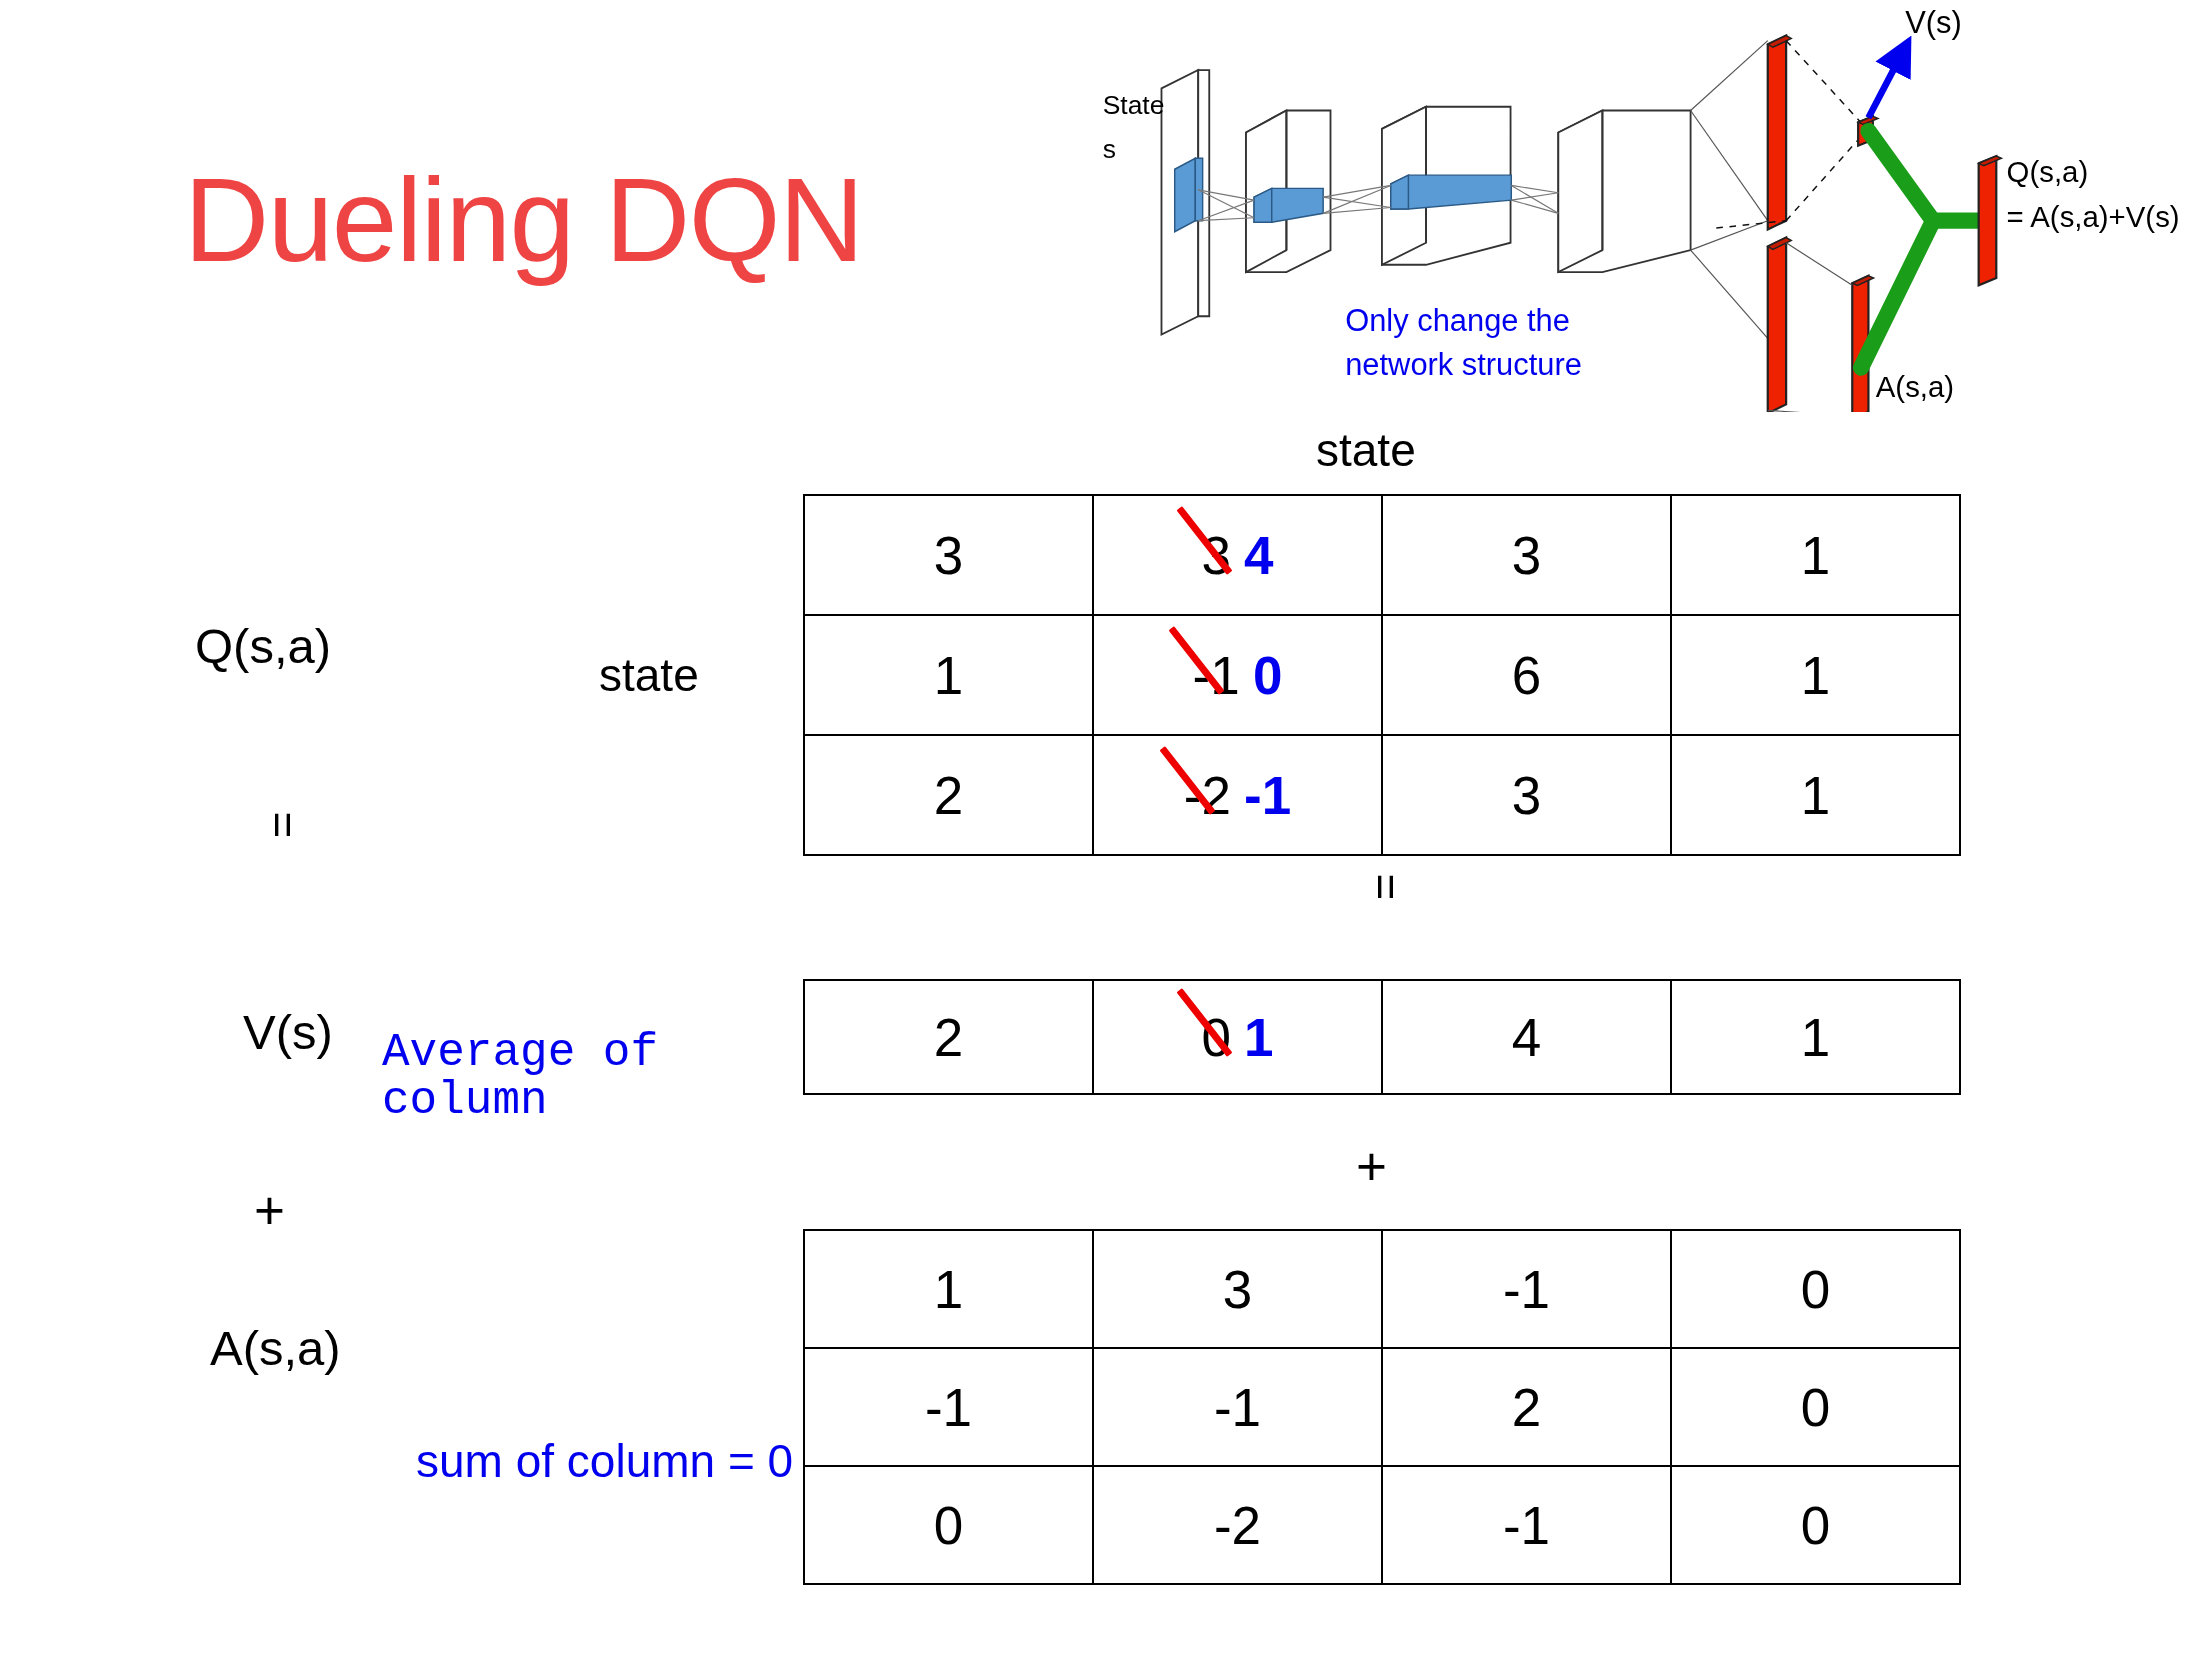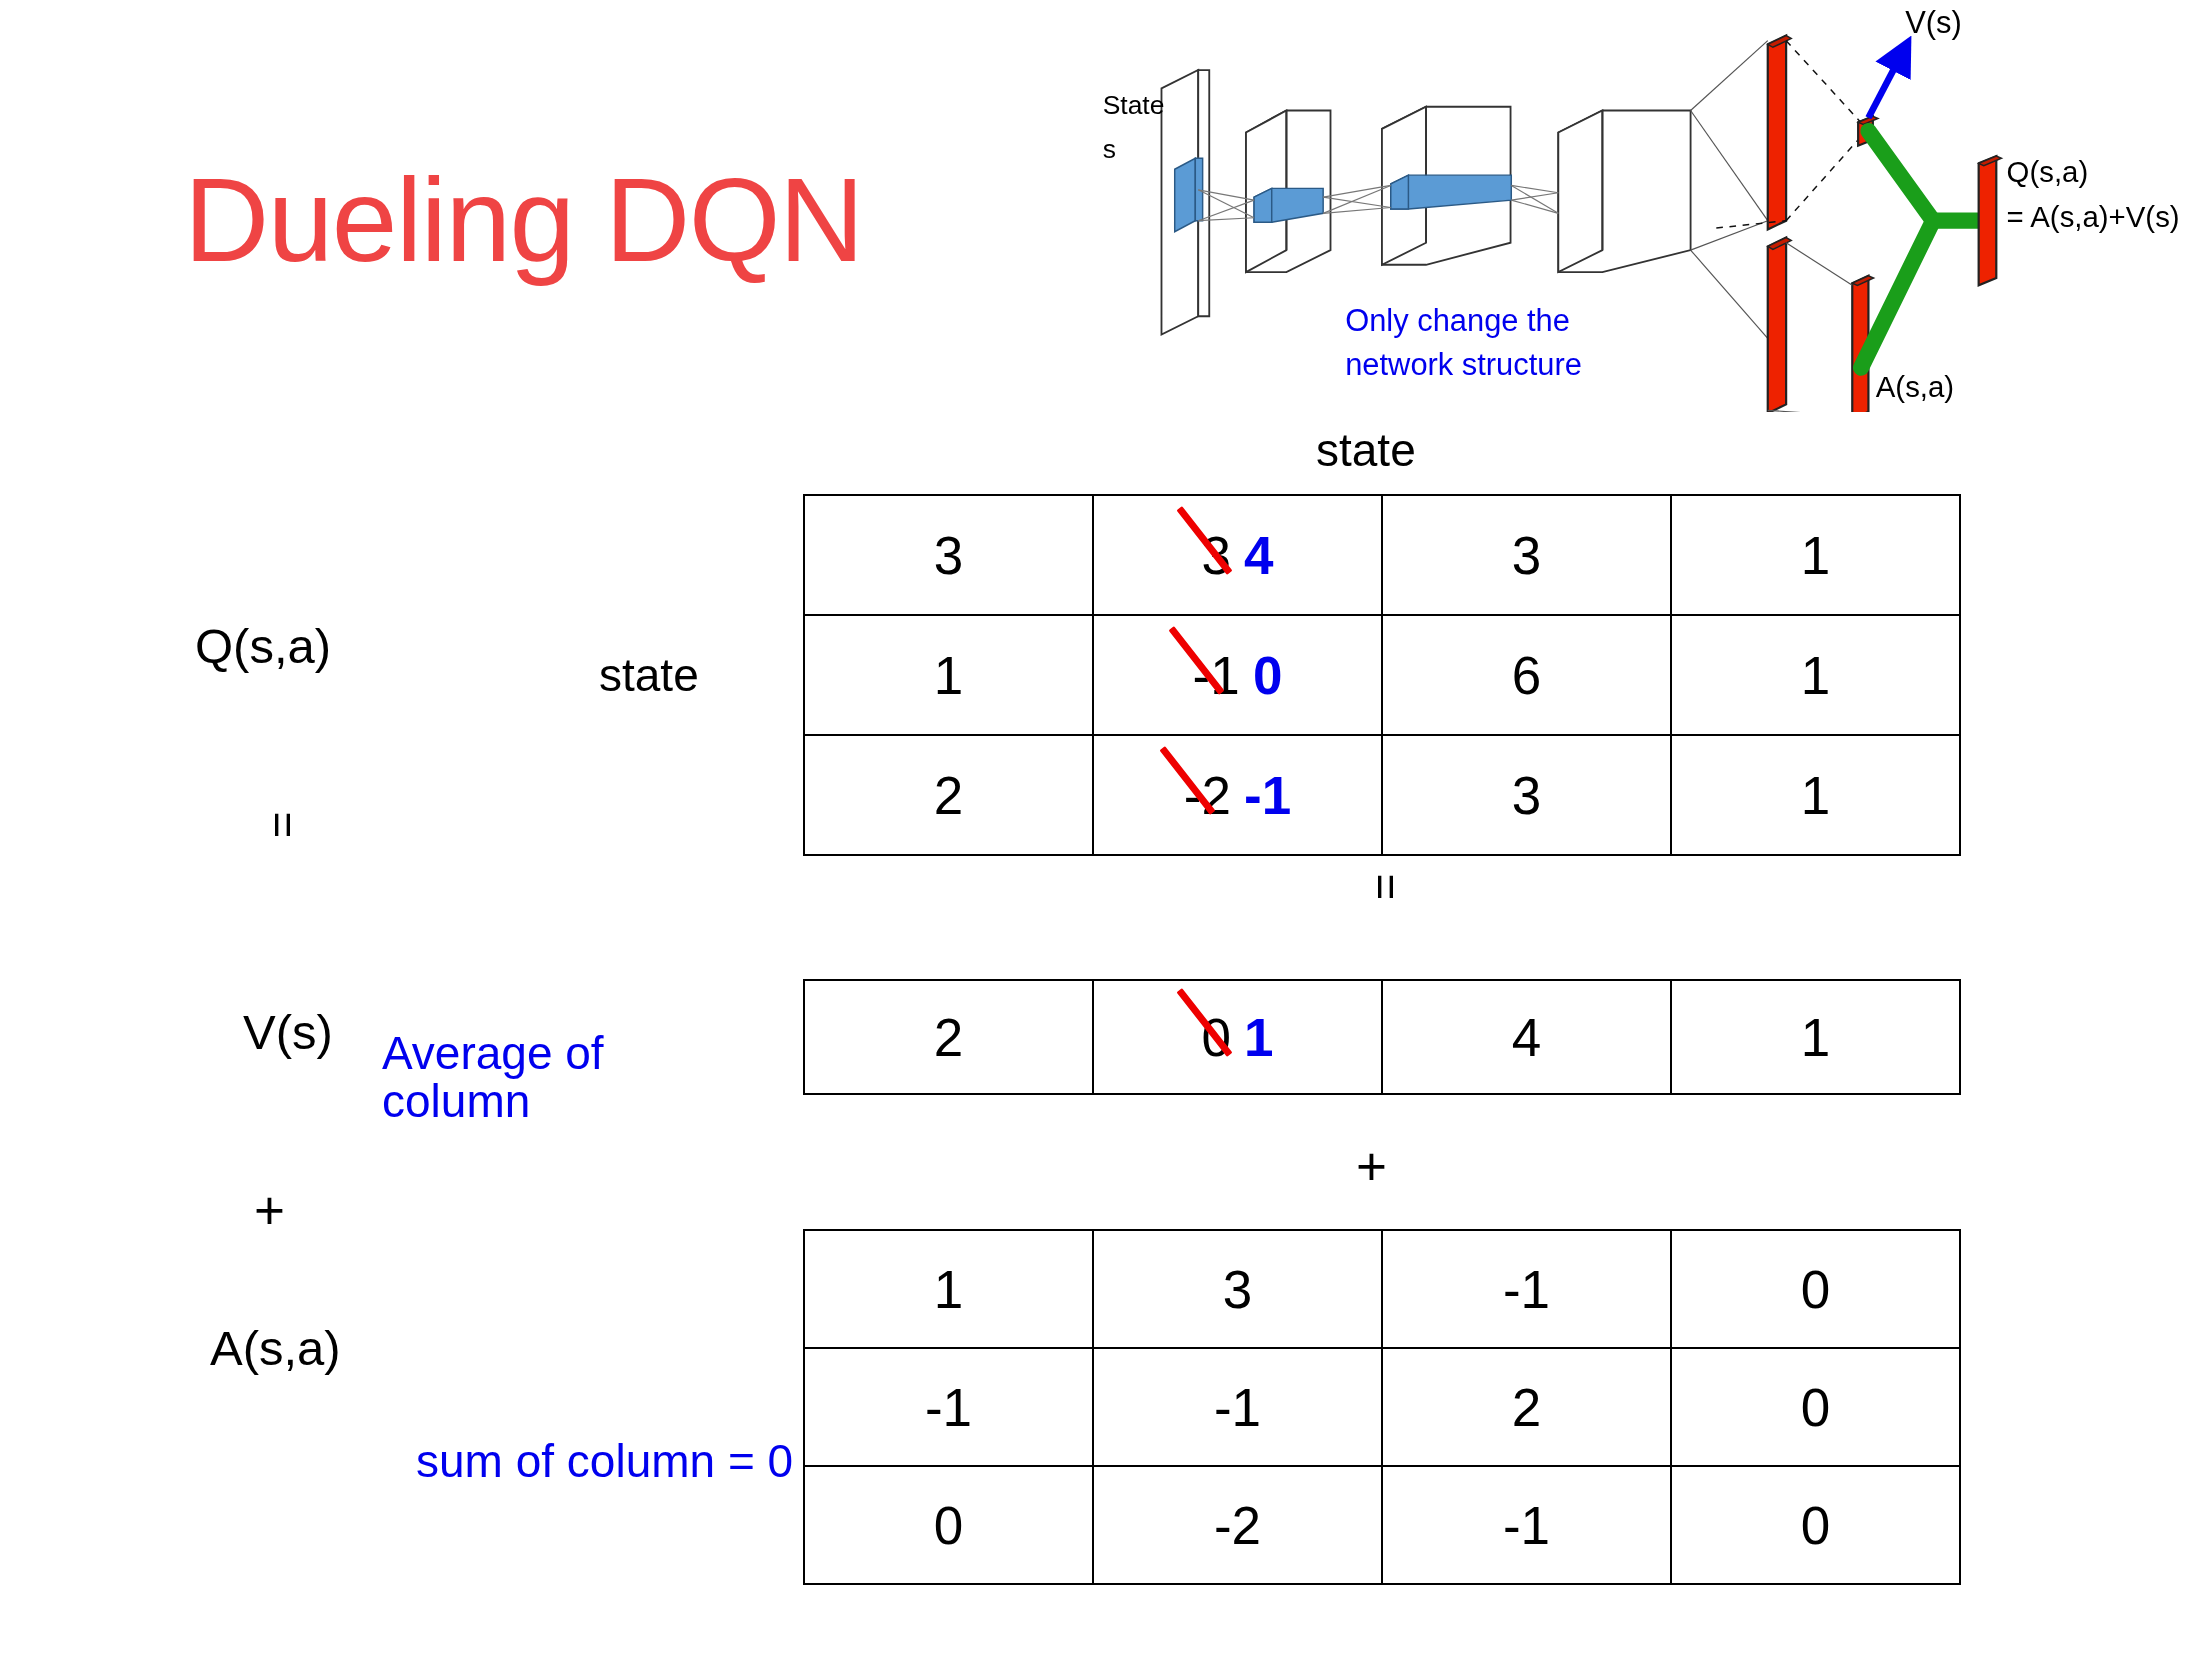--- a/index.html
+++ b/index.html
@@ -16,21 +16,21 @@
 
   
   .lbl{position:absolute;white-space:nowrap;line-height:1.05;}
   .blue{color:#0000ee;}
 
   #state-label{left:1316px;top:426px;font-size:46px;}
   #qsa-label{left:195px;top:621px;font-size:49px;}
   #action-label{left:599px;top:651px;font-size:46px;}
   #vs-label{left:243px;top:1007px;font-size:49px;}
   #asa-label{left:210px;top:1323px;font-size:49px;}
-  #avg-label{left:382px;top:1029px;font-size:46px;width:382px;white-space:normal;}
+  #avg-label{left:382px;top:1029px;font-size:46px;width:382px;white-space:normal;font-family:Liberation Mono, monospace;}
   #sum-label{left:382px;top:1437px;font-size:46px;width:382px;white-space:normal;margin-left:34px;}
 
   
   .eqrot{position:absolute;font-size:46px;transform:rotate(90deg);
          transform-origin:center center;}
   #eq-left{left:250px;top:798px;width:66px;text-align:center;}
   #eq-mid{left:1353px;top:860px;width:66px;text-align:center;}
 
   #plus-left{position:absolute;left:254px;top:1180px;font-size:53px;}
   #plus-mid{position:absolute;left:1356px;top:1136px;font-size:53px;}

